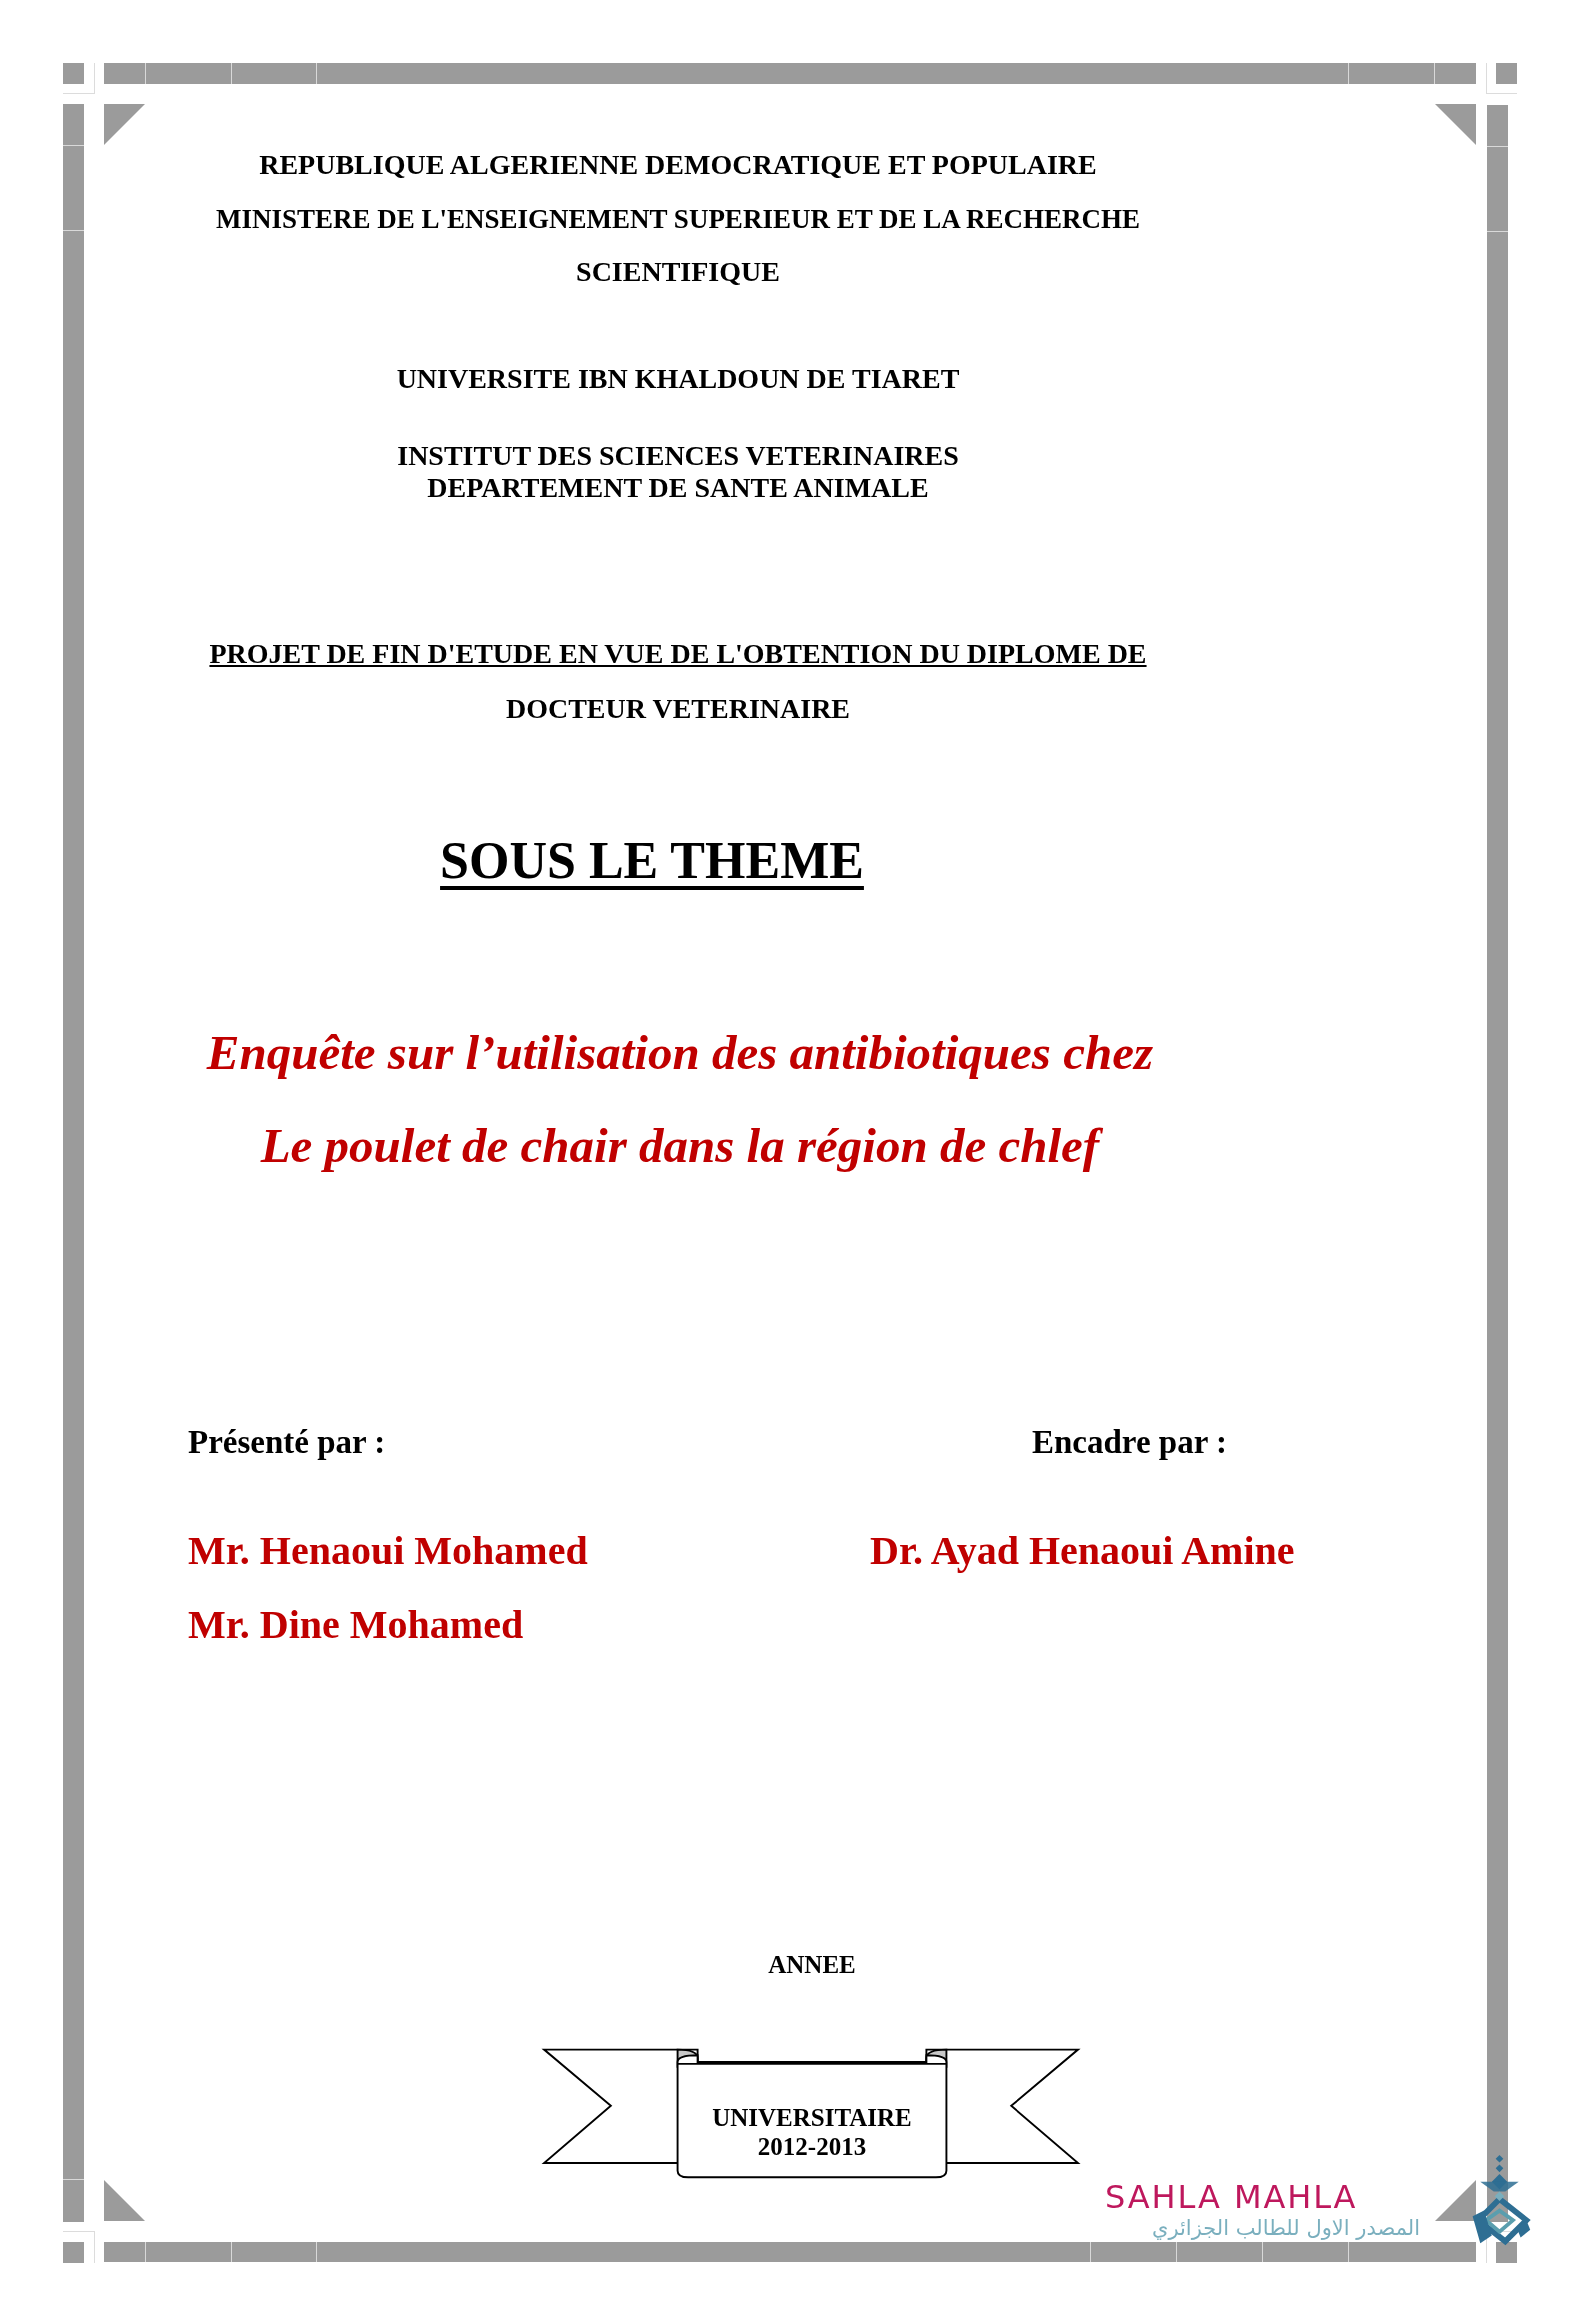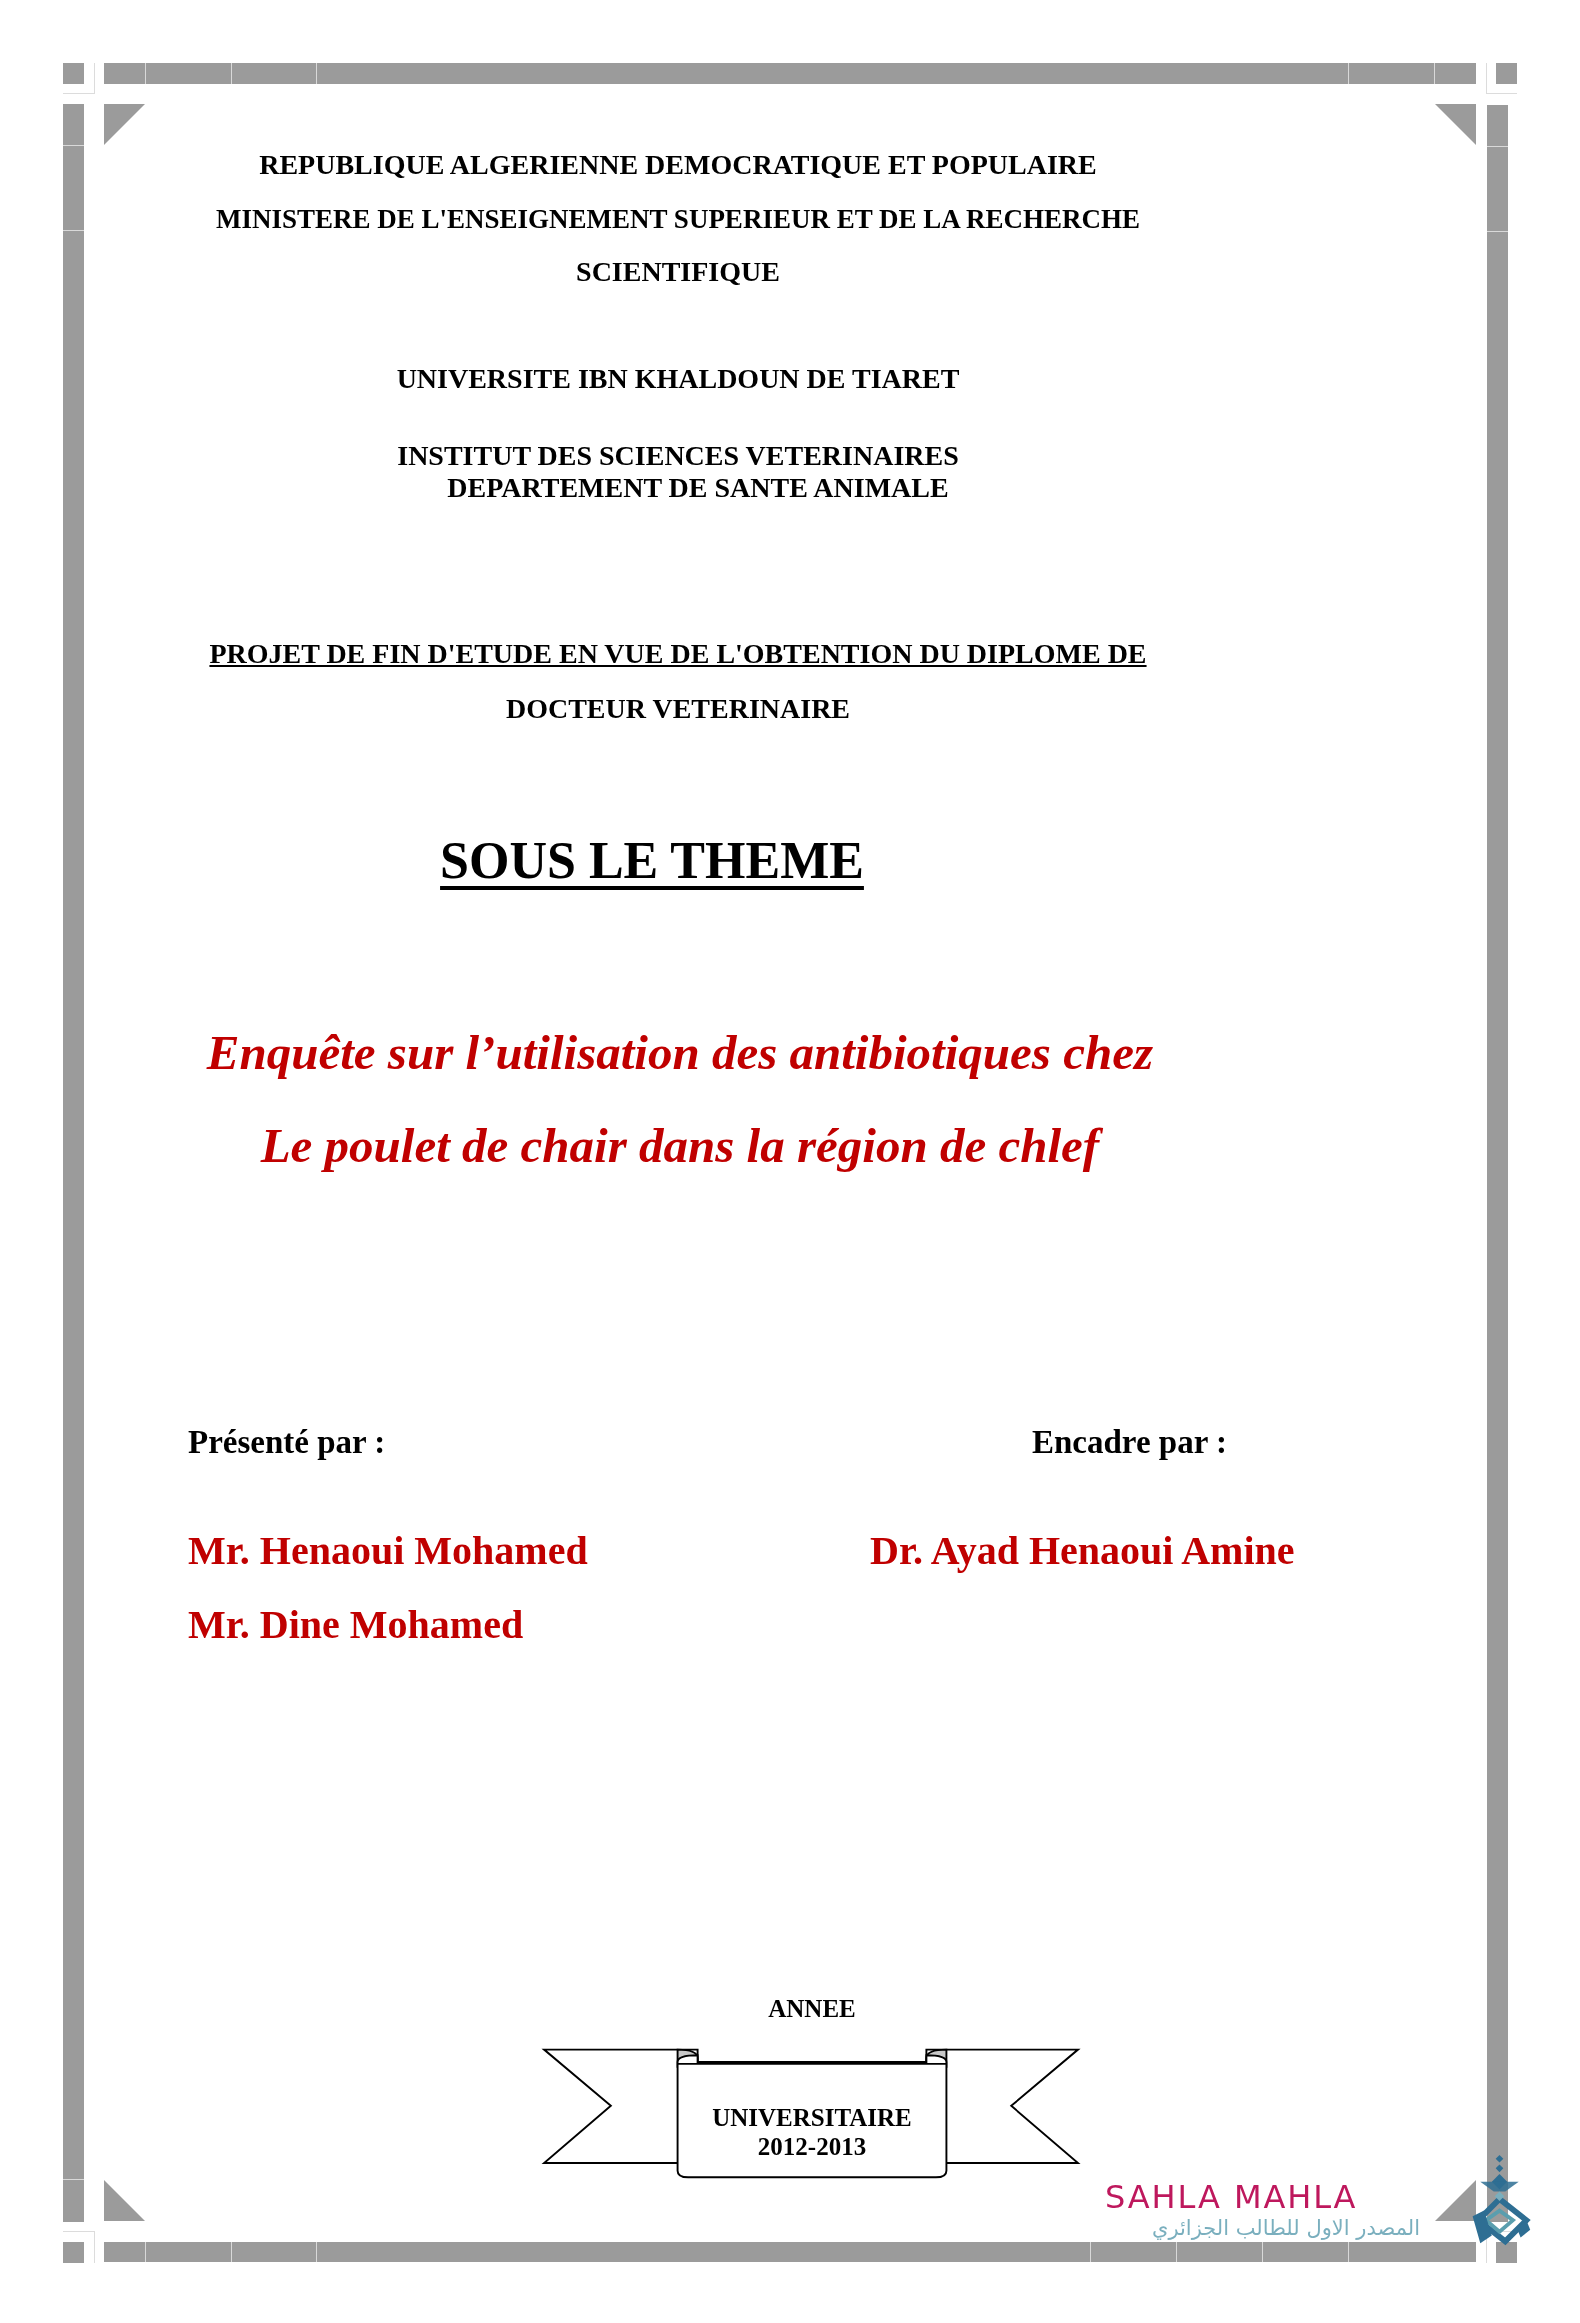--- a/index.html
+++ b/index.html
@@ -82,21 +82,21 @@
     <polygon points="43,0 43,43 0,43" fill="#9b9b9b"></polygon>
   </svg>
 </div>
 
 <div class="line hdr" style="top:148px;">REPUBLIQUE ALGERIENNE DEMOCRATIQUE ET POPULAIRE</div>
 <div class="line hdr" style="top:202px;font-size:27px;">MINISTERE DE L'ENSEIGNEMENT SUPERIEUR ET DE LA RECHERCHE</div>
 <div class="line hdr" style="top:255px;">SCIENTIFIQUE</div>
 
 <div class="line hdr" style="top:362px;">UNIVERSITE IBN KHALDOUN DE TIARET</div>
 <div class="line hdr" style="top:439px;">INSTITUT DES SCIENCES VETERINAIRES</div>
-<div class="line hdr" style="top:471px;padding-left:20px;">DEPARTEMENT DE SANTE ANIMALE</div>
+<div class="line hdr" style="top:471px;">DEPARTEMENT DE SANTE ANIMALE</div>
 
 <div class="line hdr" style="top:637px;text-decoration:underline;">PROJET DE FIN D'ETUDE EN VUE DE L'OBTENTION DU DIPLOME DE</div>
 <div class="line hdr" style="top:692px;">DOCTEUR VETERINAIRE</div>
 
 <div class="line theme" style="top:830px;left:-26px;">SOUS LE THEME</div>
 <div class="line title" style="top:1022px;left:1.9px;">Enquête sur l’utilisation des antibiotiques chez</div>
 <div class="line title" style="top:1115px;left:1.9px;">Le poulet de chair dans la région de chlef</div>
 
 <div class="label" style="left:188px;top:1423px;">Présenté par :</div>
 <div class="label" style="left:1032px;top:1423px;">Encadre par :</div>
@@ -110,21 +110,21 @@
   <polygon points="9,9 170,9 170,128 9,128 79,68" fill="#ffffff" stroke="#000" stroke-width="2"></polygon>
 
   <polygon points="410,9 569,9 499,68 569,128 410,128" fill="#ffffff" stroke="#000" stroke-width="2"></polygon>
 
   <path d="M149,18 L149,9 Q170,9 170,18 L170,27 L149,27 Z" fill="#c8c8c8" stroke="#000" stroke-width="2"></path>
   <path d="M410,18 Q410,9 431,9 L431,27 L410,27 Z" fill="#c8c8c8" stroke="#000" stroke-width="2"></path>
 
   <path d="M149,22 Q149,15 170,15 L170,22 L410,22 L410,15 Q431,15 431,22 L431,136 Q431,143 420,143 L160,143 Q149,143 149,136 Z" fill="#ffffff" stroke="#000" stroke-width="2"></path>
   <line x1="149" y1="24" x2="431" y2="24" stroke="#000" stroke-width="2"></line>
 </svg>
-<div class="ribbon-text" style="top:1994px;">ANNEE</div>
+<div class="ribbon-text" style="top:1950px;">ANNEE</div>
 <div class="ribbon-text" style="top:2103px;">UNIVERSITAIRE</div>
 <div class="ribbon-text" style="top:2132px;text-align:center;">2012-2013</div>
 
 <div class="logo-main">SAHLA MAHLA</div>
 <div class="logo-sub">المصدر الاول للطالب الجزائري</div>
 <svg class="abs" style="left:1463px;top:2153px;" width="73" height="96" viewBox="0 0 76 100">
   <g fill="none" stroke="#2e6e93" stroke-width="6" stroke-linejoin="miter">
     <polygon points="38,48 66,70 44,92 16,70"></polygon>
     <polygon points="38,60 52,70 38,82 24,70" stroke="#5a9eae" stroke-width="4"></polygon>
   </g>

